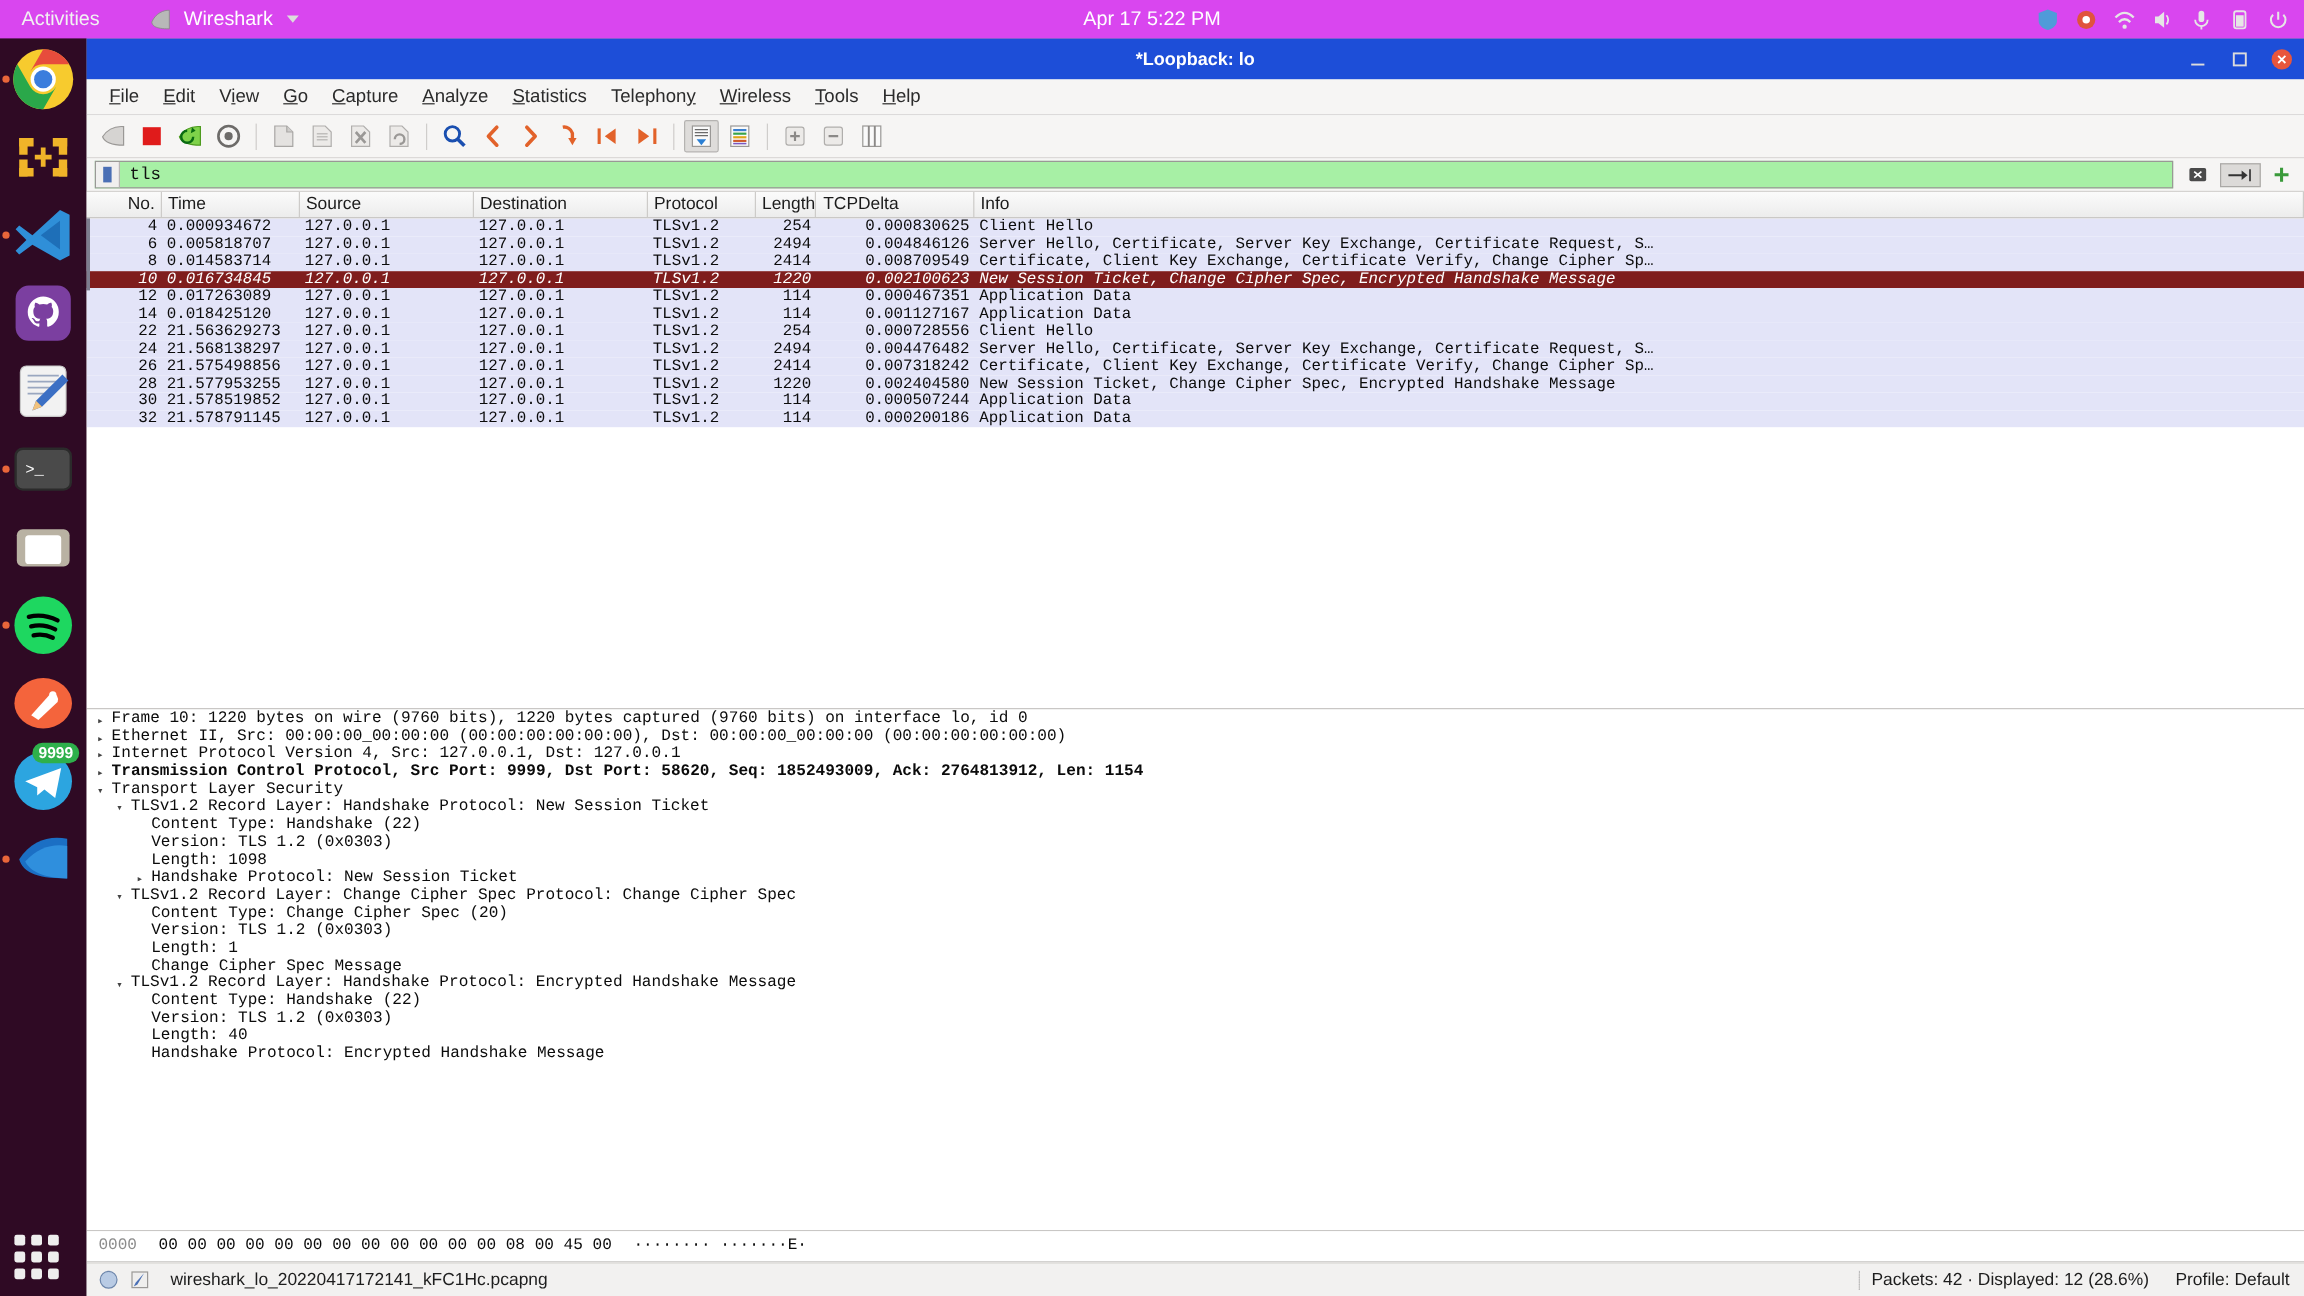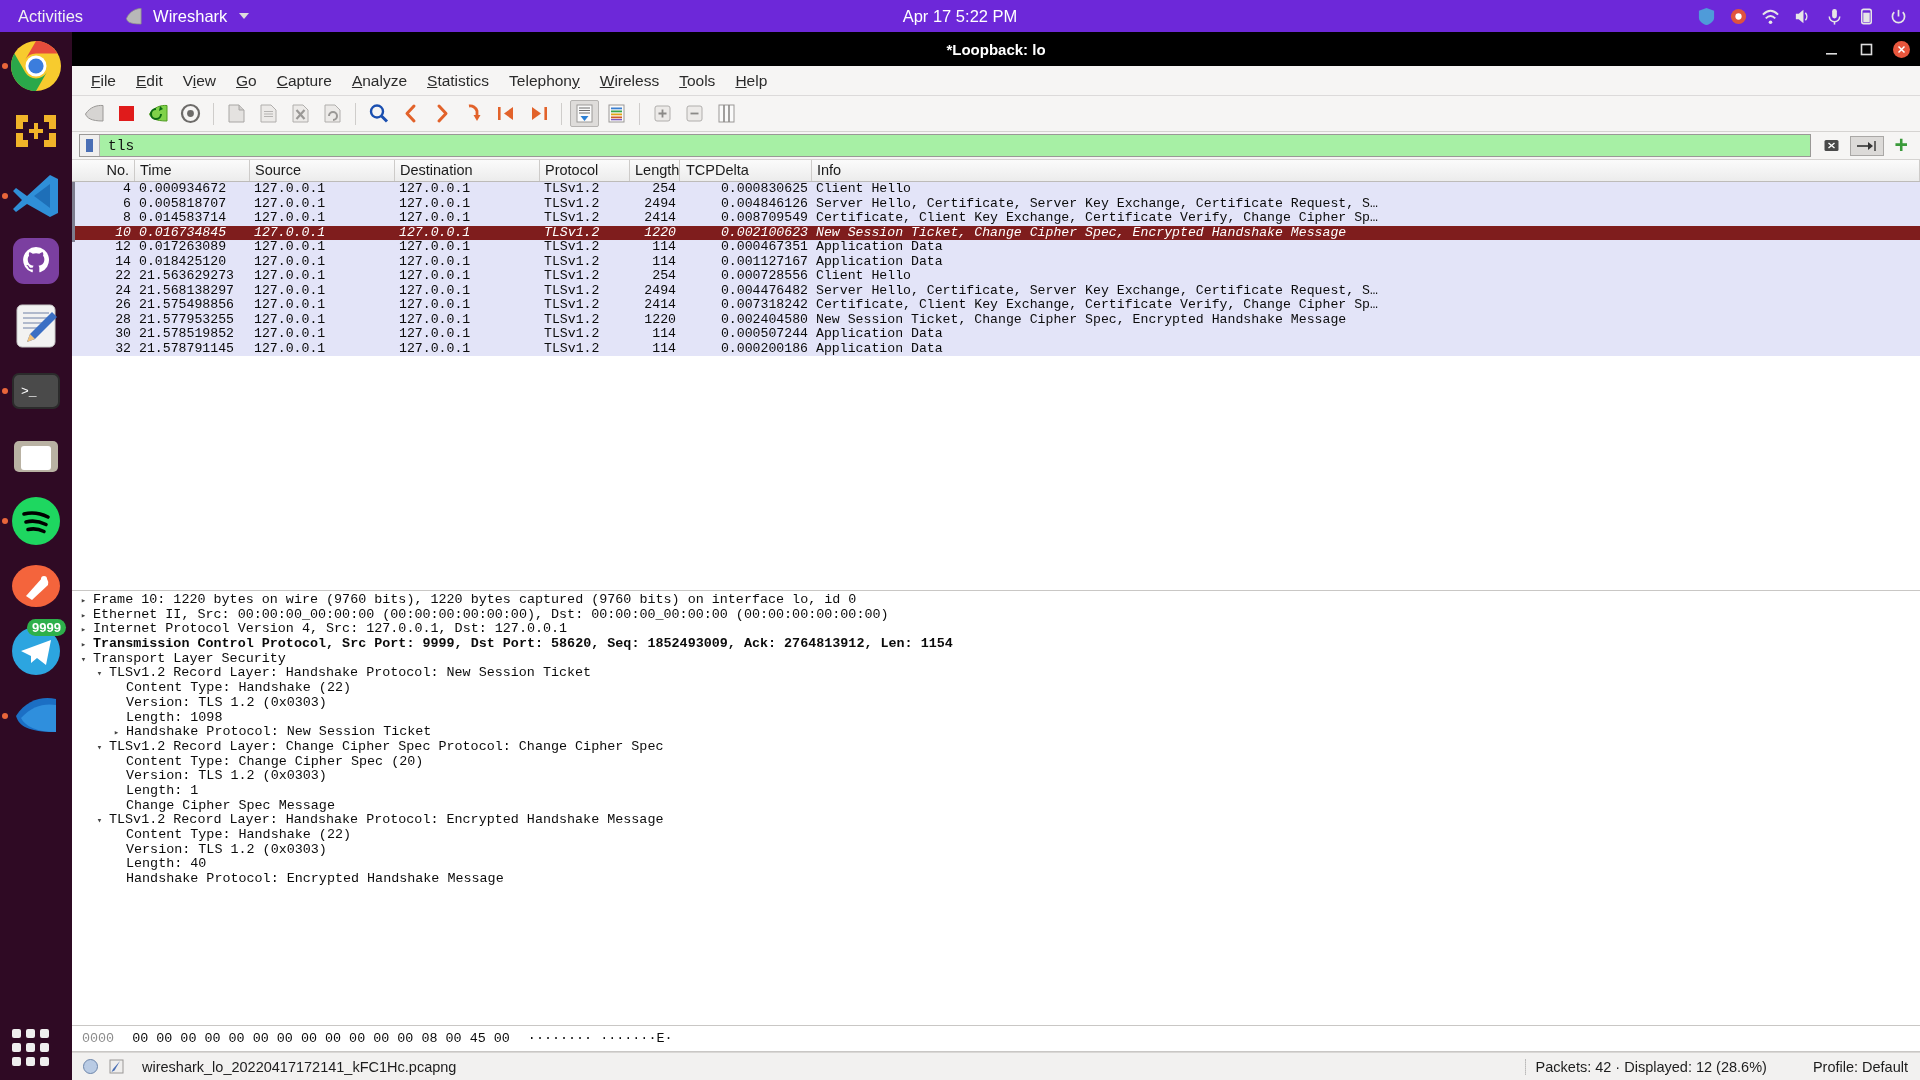--- a/index.html
+++ b/index.html
@@ -7,21 +7,21 @@
     margin: 0; padding: 0;
     width: 1920px; height: 1080px;
     overflow: hidden;
     font-family: "Liberation Sans", sans-serif;
     background: #2b0f20;
   }
 
   
   #topbar {
     position: absolute; top: 0; left: 0; width: 1920px; height: 32px;
-    background: #6d28d9; color: #ffffff;
+    background: #d946ef; color: #ffffff;
     display: flex; align-items: center;
     font-size: 16.5px;
     z-index: 50;
   }
   #activities { padding: 0 14px 0 18px; color: #f2f2f2; }
   #app-menu { display: flex; align-items: center; gap: 9px; margin-left: 28px; }
   #app-menu .sharkfin { width: 19px; height: 17px; }
   #app-menu .caret {
     width: 0; height: 0; border-left: 5px solid transparent;
     border-right: 5px solid transparent; border-top: 6px solid #dcdcdc;
@@ -58,21 +58,21 @@
   }
   #app-grid i { width: 9px; height: 9px; background: #eee; border-radius: 2px; display: block; }
 
   
   #win {
     position: absolute; left: 72px; top: 32px;
     width: 1848px; height: 1048px;
     background: #f2f1f0; display: flex; flex-direction: column;
   }
   #titlebar {
-    height: 34px; background: #000000; color: #ffffff;
+    height: 34px; background: #1d4ed8; color: #ffffff;
     display: flex; align-items: center; justify-content: center;
     font-size: 15px; font-weight: bold; position: relative; flex: 0 0 auto;
   }
   #winbtns { position: absolute; right: 10px; display: flex; gap: 18px; align-items: center; }
   .wb { width: 17px; height: 17px; position: relative; cursor: default; }
   .wb.close { background: #e8563c; border-radius: 50%; }
 
   #menubar {
     height: 30px; background: #f6f5f4; border-bottom: 1px solid #dcdada;
     display: flex; align-items: center; padding-left: 10px; gap: 2px; flex: 0 0 auto;
@@ -165,21 +165,20 @@
   }
   #byte-off { color: #8c8c8c; }
   #byte-hex { color: #0b0b0b; letter-spacing: 0px; }
   #byte-asc { color: #0b0b0b; }
 
   
   #statusbar {
     flex: 0 0 auto; height: 28px; background: #f2f1f0;
     display: flex; align-items: center; font-size: 14.5px; color: #1d1d1d;
     border-top: 1px solid #d9d7d5;
-    gap: 24px;
   }
   #sb-left { display: flex; align-items: center; gap: 9px; padding-left: 10px; }
   #sb-file { margin-left: 8px; }
   #sb-mid { margin-left: auto; margin-right: 22px; }
   #sb-right { margin-right: 12px; }
   .sb-sep { width: 1px; height: 16px; background: #cfcdcb; margin: 0 10px;
             border-left: 1px dotted #bbb; }
 </style>
 </head>
 <body>

